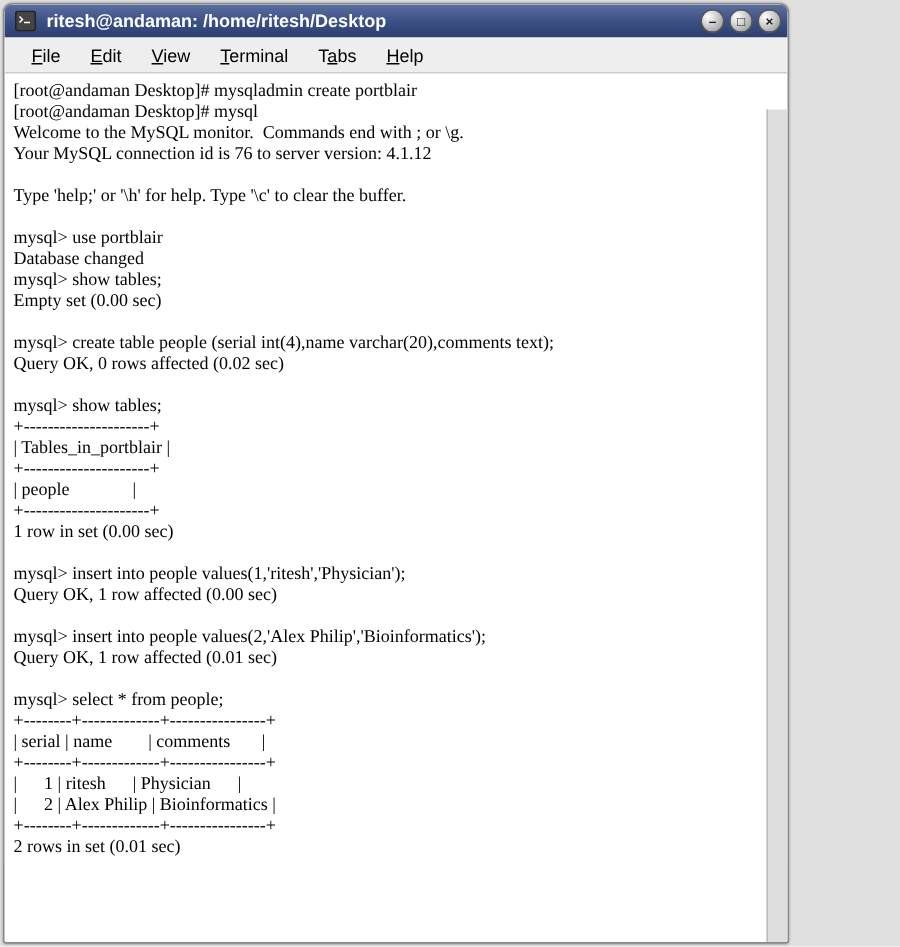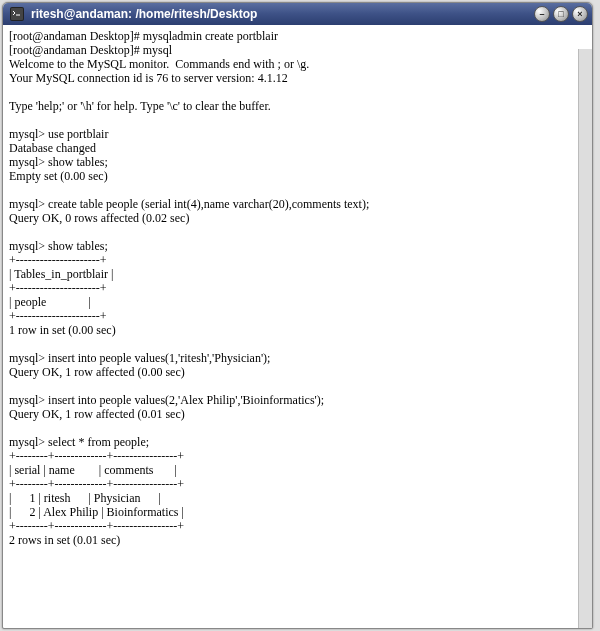--- a/index.html
+++ b/index.html
@@ -6,21 +6,21 @@
   body {
     margin: 0;
     padding: 0;
     font-family: sans-serif;
     width: 600px;
     height: 631px;
     background: #e0e0e0;
     overflow: hidden;
   }
   .window {
-    width: 591px;
+    width: 524px;
     height: 627px;
     margin: 2px;
     border: 1px solid #888;
     border-radius: 6px 6px 2px 2px;
     box-shadow: 0 0 2px rgba(0,0,0,0.4);
     overflow: hidden;
     background: #fff;
     display: flex;
     flex-direction: column;
   }
@@ -122,20 +122,28 @@
         <span>–</span>
       </div>
     <div class="winbtn">
         <span>□</span>
       </div>
     <div class="winbtn">
         <span>×</span>
       </div>
   </div>
 
+  <div class="menubar">
+    <div class="menuitem"><span><u>F</u>ile</span></div>
+    <div class="menuitem"><span><u>E</u>dit</span></div>
+    <div class="menuitem"><span><u>V</u>iew</span></div>
+    <div class="menuitem"><span><u>T</u>erminal</span></div>
+    <div class="menuitem"><span>T<u>a</u>bs</span></div>
+    <div class="menuitem"><span><u>H</u>elp</span></div>
+  </div>
 
   <div class="content-area">
     <div class="terminal-wrap">
       <div class="terminal-body" id="terminal-body">[root@andaman Desktop]# mysqladmin create portblair
 [root@andaman Desktop]# mysql
 Welcome to the MySQL monitor.  Commands end with ; or \g.
 Your MySQL connection id is 76 to server version: 4.1.12
 
 Type 'help;' or '\h' for help. Type '\c' to clear the buffer.
 

